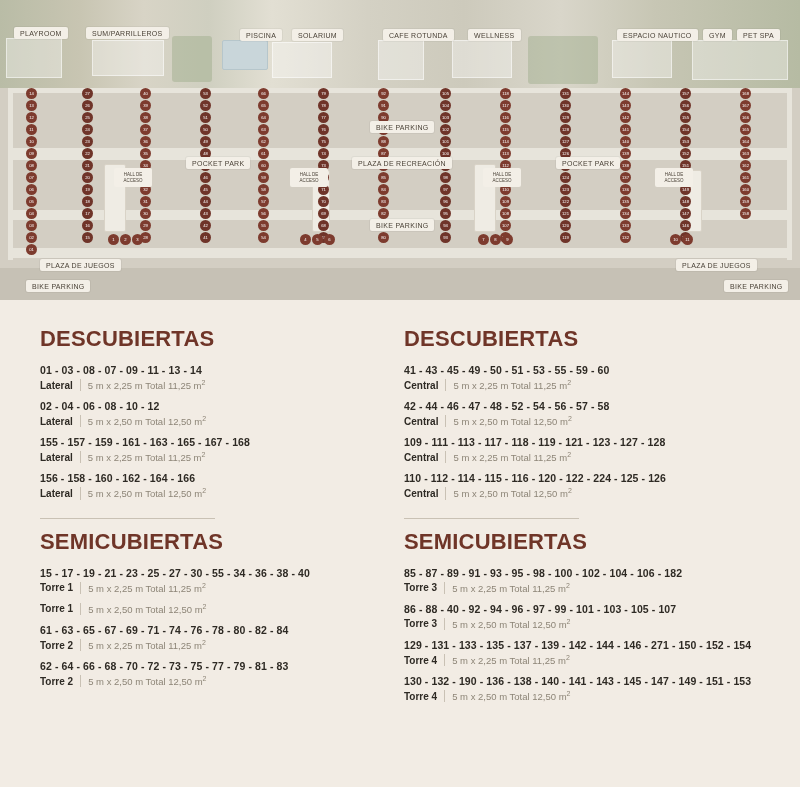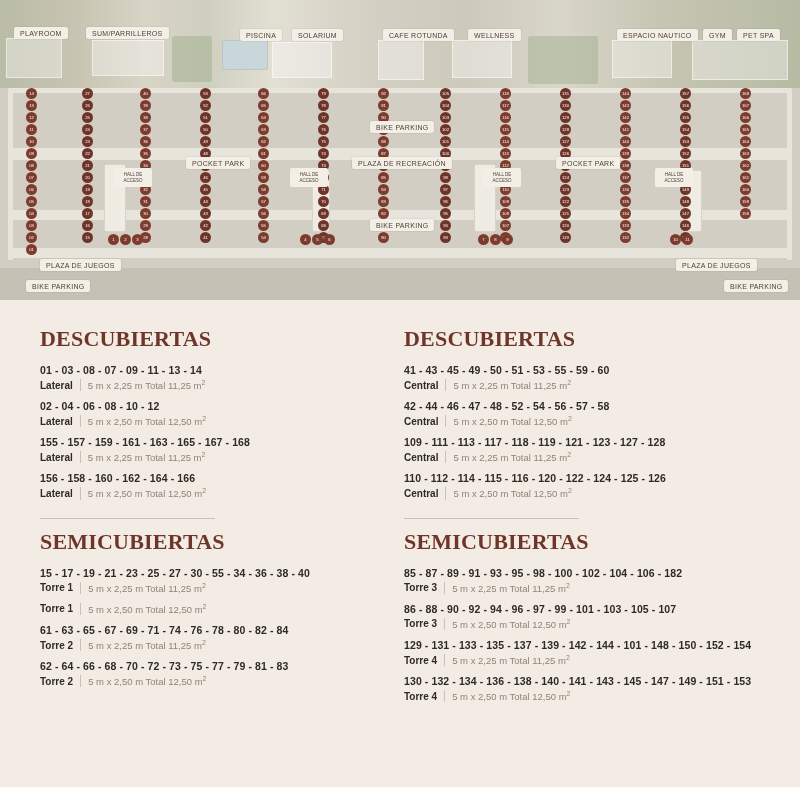--- a/index.html
+++ b/index.html
@@ -81,21 +81,21 @@
   }
   .col { width:370px; }
   .col.right { margin-left: 8px; }
 
   .sect-title {
     color:#6f3528;
     font-size: 22px;
     font-weight: bold;
     letter-spacing: .2px;
     margin: 8px 0 12px 0;
-    font-family: Liberation Serif, serif;
+    font-family: Liberation Sans, sans-serif;
   }
   .entry { margin-bottom: 9px; }
   .entry .nums {
     color:#2e2a24; font-size:10.5px; font-weight:bold; letter-spacing:.1px;
     margin-bottom: 3px;
   }
   .entry .meta { display:flex; align-items:center; }
   .entry .type {
     color:#2e2a24; font-size:10px; font-weight:bold; padding-right:7px;
   }
@@ -458,51 +458,51 @@
           </div>
         </div>
         <div class="entry">
           <div class="nums">109 - 111 - 113 - 117 - 118 - 119 - 121 - 123 - 127 - 128</div>
           <div class="meta">
             <span class="type">Central</span>
             <span class="dims">5 m x 2,25 m Total 11,25 m<sup>2</sup></span>
           </div>
         </div>
         <div class="entry">
-          <div class="nums">110 - 112 - 114 - 115 - 116 - 120 - 122 - 124 - 125 - 126</div>
+          <div class="nums">110 - 112 - 114 - 115 - 116 - 120 - 122 - 224 - 125 - 126</div>
           <div class="meta">
             <span class="type">Central</span>
             <span class="dims">5 m x 2,50 m Total 12,50 m<sup>2</sup></span>
           </div>
         </div>
         <hr class="divider">
         <div class="sect-title">SEMICUBIERTAS</div>
         <div class="entry">
           <div class="nums">85 - 87 - 89 - 91 - 93 - 95 - 98 - 100 - 102 - 104 - 106 - 182</div>
           <div class="meta">
             <span class="type">Torre 3</span>
             <span class="dims">5 m x 2,25 m Total 11,25 m<sup>2</sup></span>
           </div>
         </div>
         <div class="entry">
-          <div class="nums">86 - 88 - 90 - 92 - 94 - 96 - 97 - 99 - 101 - 103 - 105 - 107</div>
+          <div class="nums">86 - 88 - 40 - 92 - 94 - 96 - 97 - 99 - 101 - 103 - 105 - 107</div>
           <div class="meta">
             <span class="type">Torre 3</span>
             <span class="dims">5 m x 2,50 m Total 12,50 m<sup>2</sup></span>
           </div>
         </div>
         <div class="entry">
-          <div class="nums">129 - 131 - 133 - 135 - 137 - 139 - 142 - 144 - 101 - 148 - 150 - 152 - 154</div>
+          <div class="nums">129 - 131 - 133 - 135 - 137 - 139 - 142 - 144 - 146 - 271 - 150 - 152 - 154</div>
           <div class="meta">
             <span class="type">Torre 4</span>
             <span class="dims">5 m x 2,25 m Total 11,25 m<sup>2</sup></span>
           </div>
         </div>
         <div class="entry">
-          <div class="nums">130 - 132 - 134 - 136 - 138 - 140 - 141 - 143 - 145 - 147 - 149 - 151 - 153</div>
+          <div class="nums">130 - 132 - 190 - 136 - 138 - 140 - 141 - 143 - 145 - 147 - 149 - 151 - 153</div>
           <div class="meta">
             <span class="type">Torre 4</span>
             <span class="dims">5 m x 2,50 m Total 12,50 m<sup>2</sup></span>
           </div>
         </div>
       </div>
   </div>
 
 </div>
 

